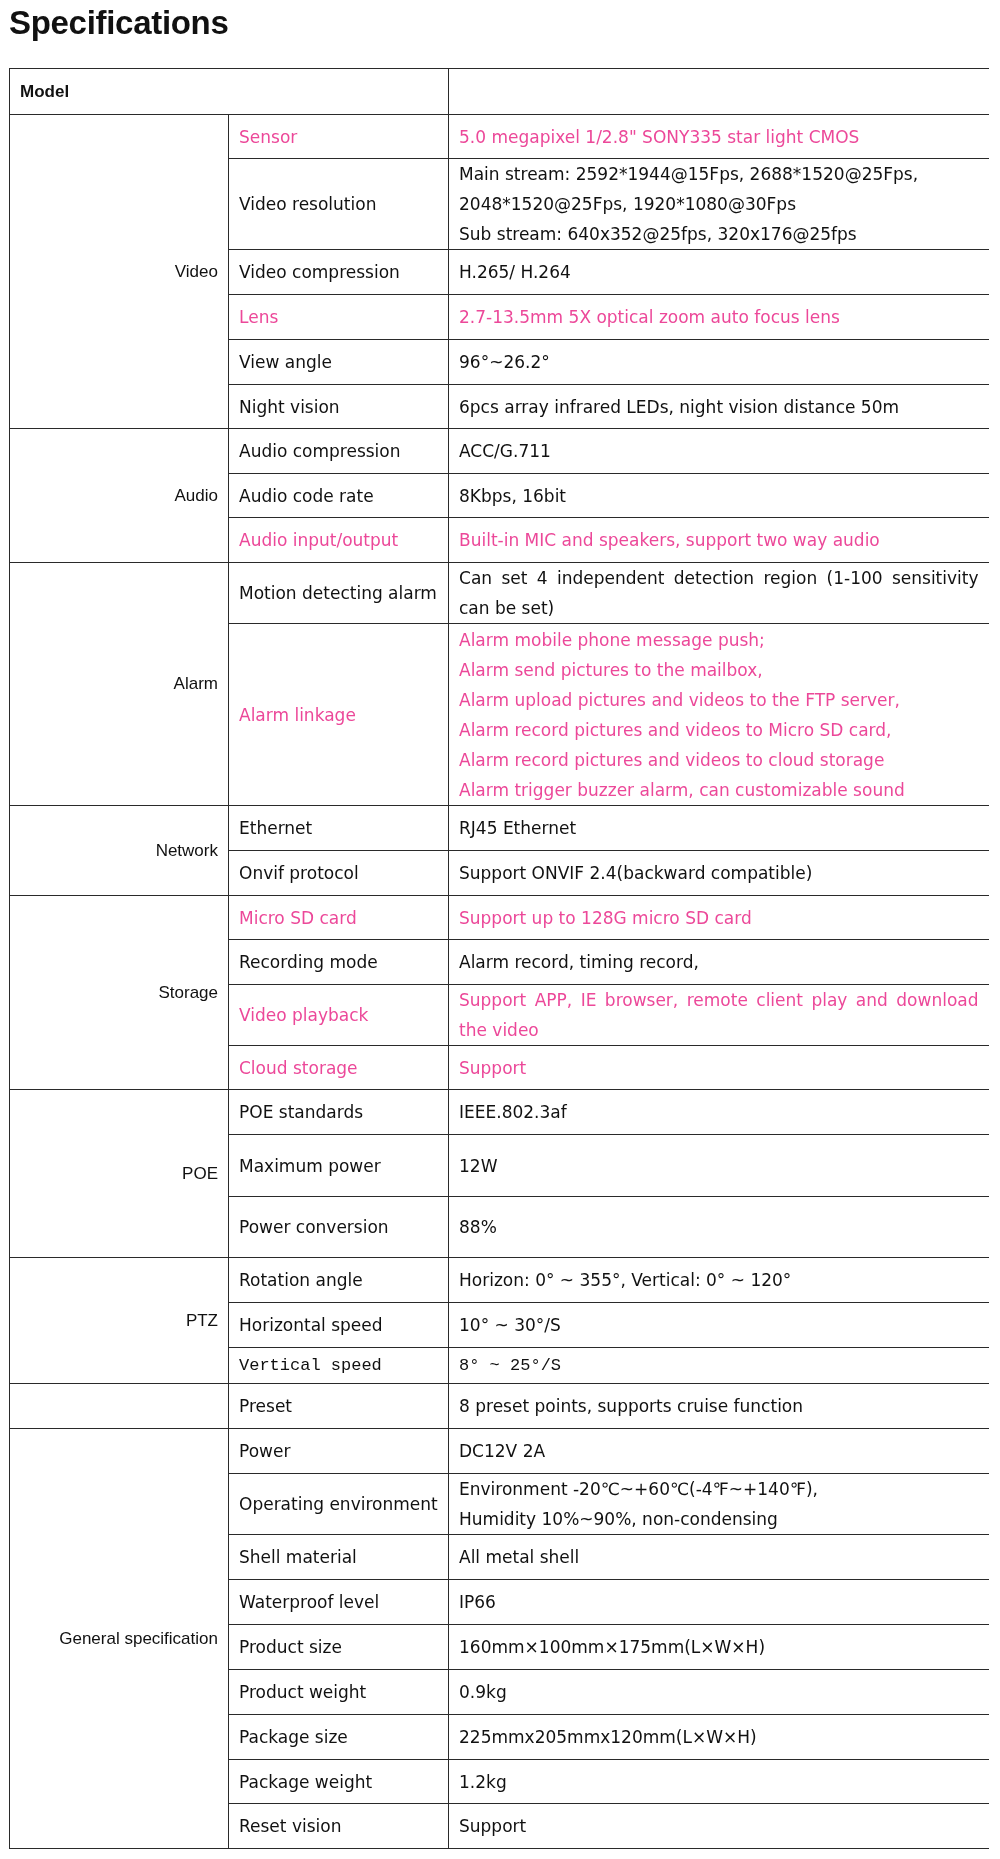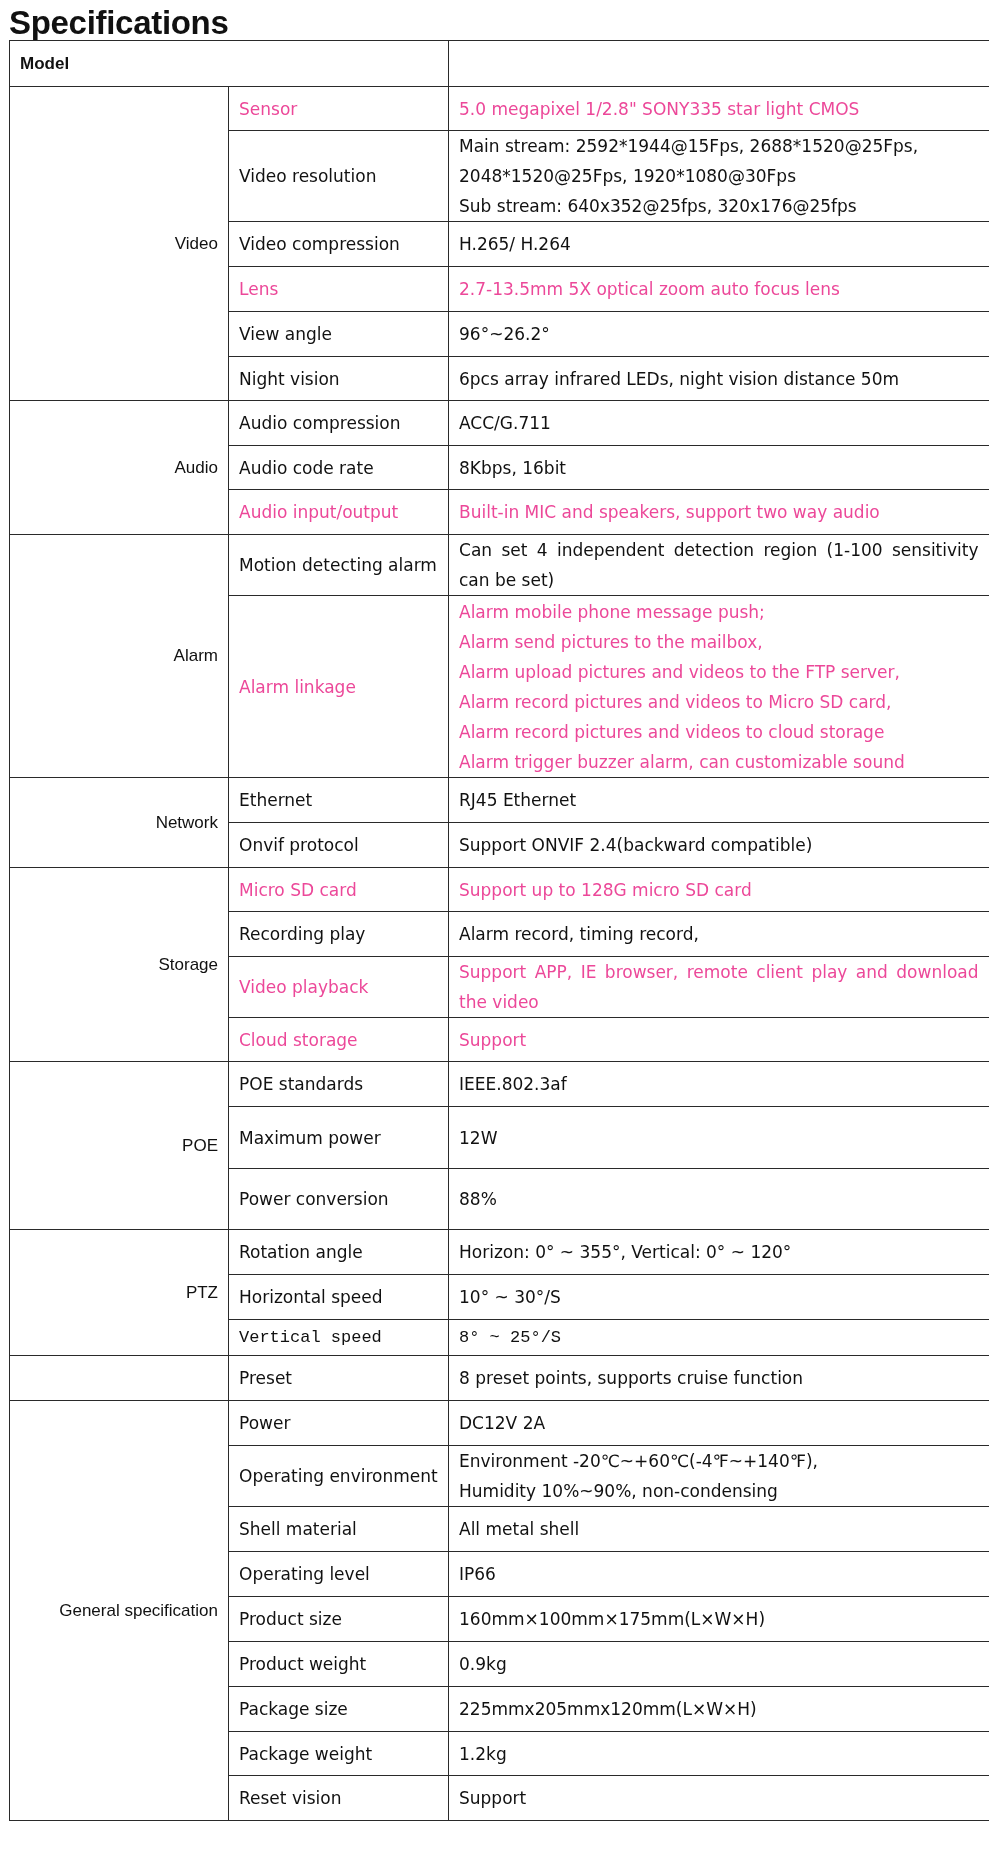--- a/index.html
+++ b/index.html
@@ -1,20 +1,20 @@
 <!DOCTYPE html>
 <html><head>
 <meta charset="utf-8">
 <style>
   html, body { margin: 0; padding: 0; background: #ffffff; }
   body { width: 1000px; height: 1859px; position: relative; overflow: hidden;
          font-family: "DejaVu Sans", sans-serif; color: #111; }
   .title { position: absolute; left: 9px; top: 4px; font-size: 33px; font-weight: bold;
            font-family: "Liberation Sans", sans-serif; letter-spacing: -0.3px; }
-  table.spec { position: absolute; left: 9px; top: 40px; border-collapse: collapse;
+  table.spec { position: absolute; left: 9px; top: 68px; border-collapse: collapse;
                width: 979px; table-layout: fixed; }
   table.spec td { border: 1.5px solid #2a2a2a; padding: 0 10px; font-size: 17px;
                   line-height: 30px; vertical-align: middle; }
   table.spec tr td:last-child { border-right: none; }
   col.c1 { width: 219px; } col.c2 { width: 220px; } col.c3 { width: 540px; }
   .group { text-align: right; font-weight: normal; font-family: "Liberation Sans", sans-serif; font-size: 18px; }
   .model { font-weight: bold; font-family: "Liberation Sans", sans-serif; font-size: 18px; }
   .red { color: #ec4899; }
   .big { font-size: 20px; }
   .val-line { display: block; }
@@ -126,21 +126,21 @@
         </td>
       </tr>
       <tr style="height: 44px;">
         <td class="group" rowspan="4">Storage</td>
         <td class="label red">Micro SD card</td>
         <td class="value red justify">
           <span class="val-line">Support up to 128G micro SD card</span>
         </td>
       </tr>
       <tr style="height: 45px;">
-        <td class="label">Recording play</td>
+        <td class="label">Recording mode</td>
         <td class="value justify">
           <span class="val-line">Alarm record, timing record,</span>
         </td>
       </tr>
       <tr style="height: 61px;">
         <td class="label red">Video playback</td>
         <td class="value red justify">
           <span class="val-line">Support APP, IE browser, remote client play and download the video</span>
         </td>
       </tr>
@@ -209,21 +209,21 @@
           <span class="val-line">Humidity 10%~90%, non-condensing</span>
         </td>
       </tr>
       <tr style="height: 45px;">
         <td class="label">Shell material</td>
         <td class="value justify">
           <span class="val-line">All metal shell</span>
         </td>
       </tr>
       <tr style="height: 45px;">
-        <td class="label">Operating level</td>
+        <td class="label">Waterproof level</td>
         <td class="value justify">
           <span class="val-line">IP66</span>
         </td>
       </tr>
       <tr style="height: 45px;">
         <td class="label">Product size</td>
         <td class="value justify">
           <span class="val-line">160mm×100mm×175mm(L×W×H)</span>
         </td>
       </tr>

